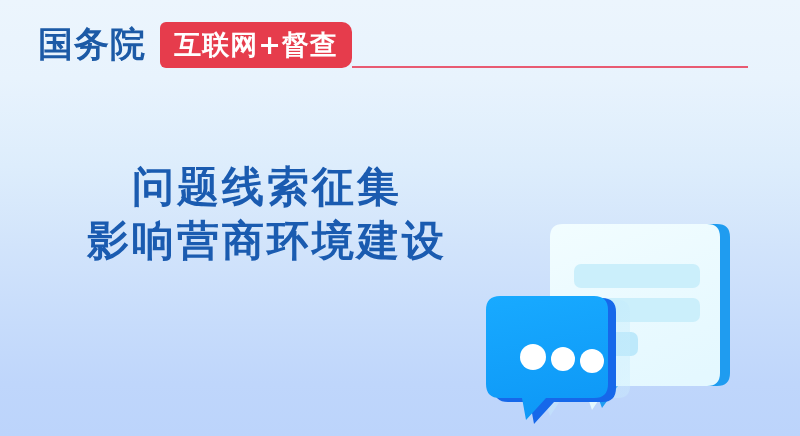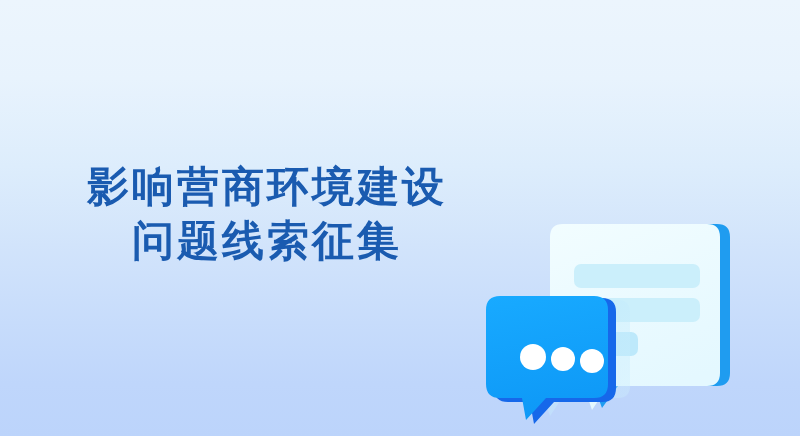--- a/index.html
+++ b/index.html
@@ -113,24 +113,34 @@
   }
   #illustration svg {
     display: block;
   }
 </style>
 </head>
 <body>
 
 <div id="banner">
 
+  <div id="header">
+
+    <div id="logo-text">国务院</div>
+
+    <div id="brand-badge">
+      <div id="brand-badge-label">互联网+督查</div>
+    </div>
+
+    <div id="header-rule"></div>
+  </div>
 
   <div id="title-block">
+    <div class="title-line" id="title-line-2">问题线索征集</div>
     <div class="title-line" id="title-line-1">影响营商环境建设</div>
-    <div class="title-line" id="title-line-2">问题线索征集</div>
   </div>
 
   <div id="illustration">
     <svg width="330" height="226" viewBox="0 0 330 226" xmlns="http://www.w3.org/2000/svg">
       <defs>
         <linearGradient id="gradBack" x1="0" y1="0" x2="0.35" y2="1">
           <stop offset="0%" stop-color="#f2fdff"></stop>
           <stop offset="55%" stop-color="#eafaff"></stop>
           <stop offset="100%" stop-color="#e4f8ff"></stop>
         </linearGradient>

